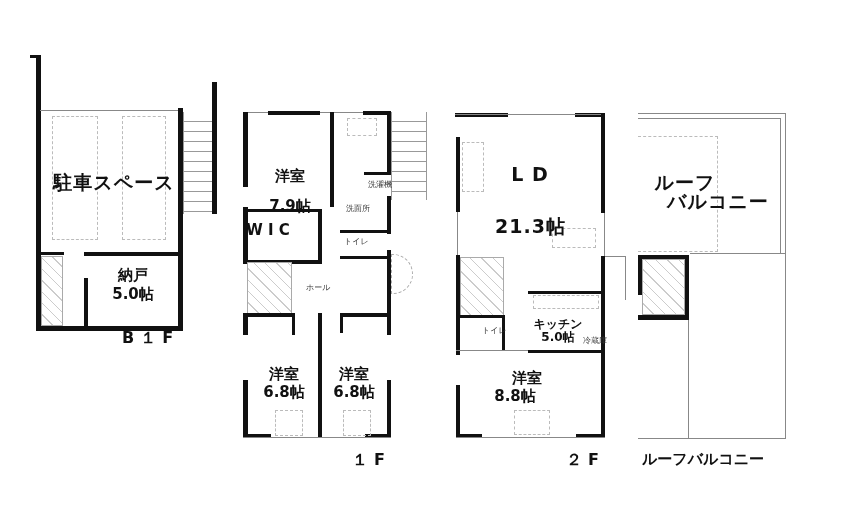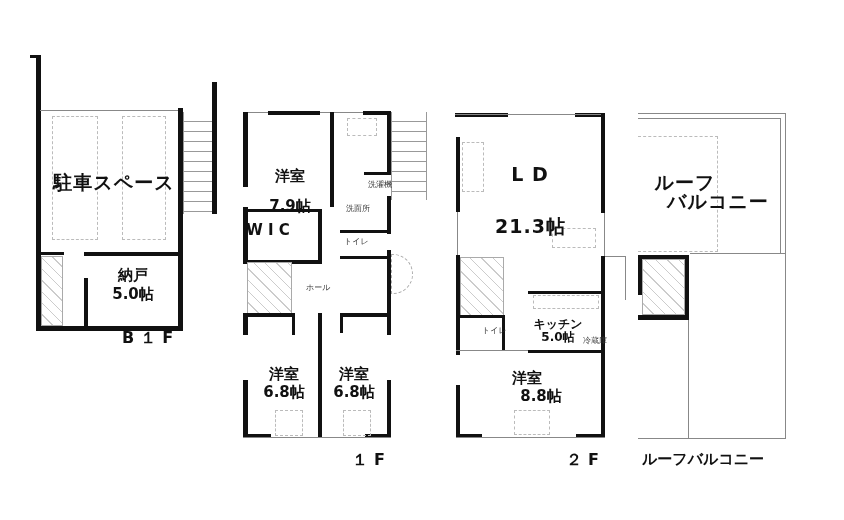--- a/index.html
+++ b/index.html
@@ -115,21 +115,21 @@
   <div class="thin" style="left:605px;top:256px;width:20px;height:1px;"></div>
   <div class="thin" style="left:625px;top:256px;width:1px;height:44px;"></div>
 
   <div class="lbl big" style="left:495px;top:164px;width:70px;">L D</div>
   <div class="lbl big" style="left:495px;top:216px;width:70px;">21.3帖</div>
   <div class="lbl" style="left:528px;top:318px;width:60px;font-size:12px;">キッチン</div>
   <div class="lbl" style="left:530px;top:331px;width:56px;font-size:12px;">5.0帖</div>
   <div class="lbl small" style="left:583px;top:337px;">冷蔵庫</div>
   <div class="lbl small" style="left:482px;top:327px;">トイレ</div>
   <div class="lbl mid" style="left:490px;top:370px;width:74px;">洋室</div>
-  <div class="lbl mid" style="left:504px;top:388px;width:74px;">8.8帖</div>
+  <div class="lbl mid" style="left:478px;top:388px;width:74px;">8.8帖</div>
   <div class="floor" style="left:566px;top:450px;">２F</div>
 </div>
 
 <div>
   <div class="thin" style="left:638px;top:113px;width:148px;height:1px;"></div>
   <div class="thin" style="left:785px;top:113px;width:1px;height:325px;"></div>
   <div class="thin" style="left:638px;top:118px;width:142px;height:1px;"></div>
   <div class="thin" style="left:780px;top:118px;width:1px;height:136px;"></div>
   <div class="thin" style="left:690px;top:253px;width:96px;height:1px;"></div>
   <div class="thin" style="left:638px;top:438px;width:148px;height:1px;"></div>

